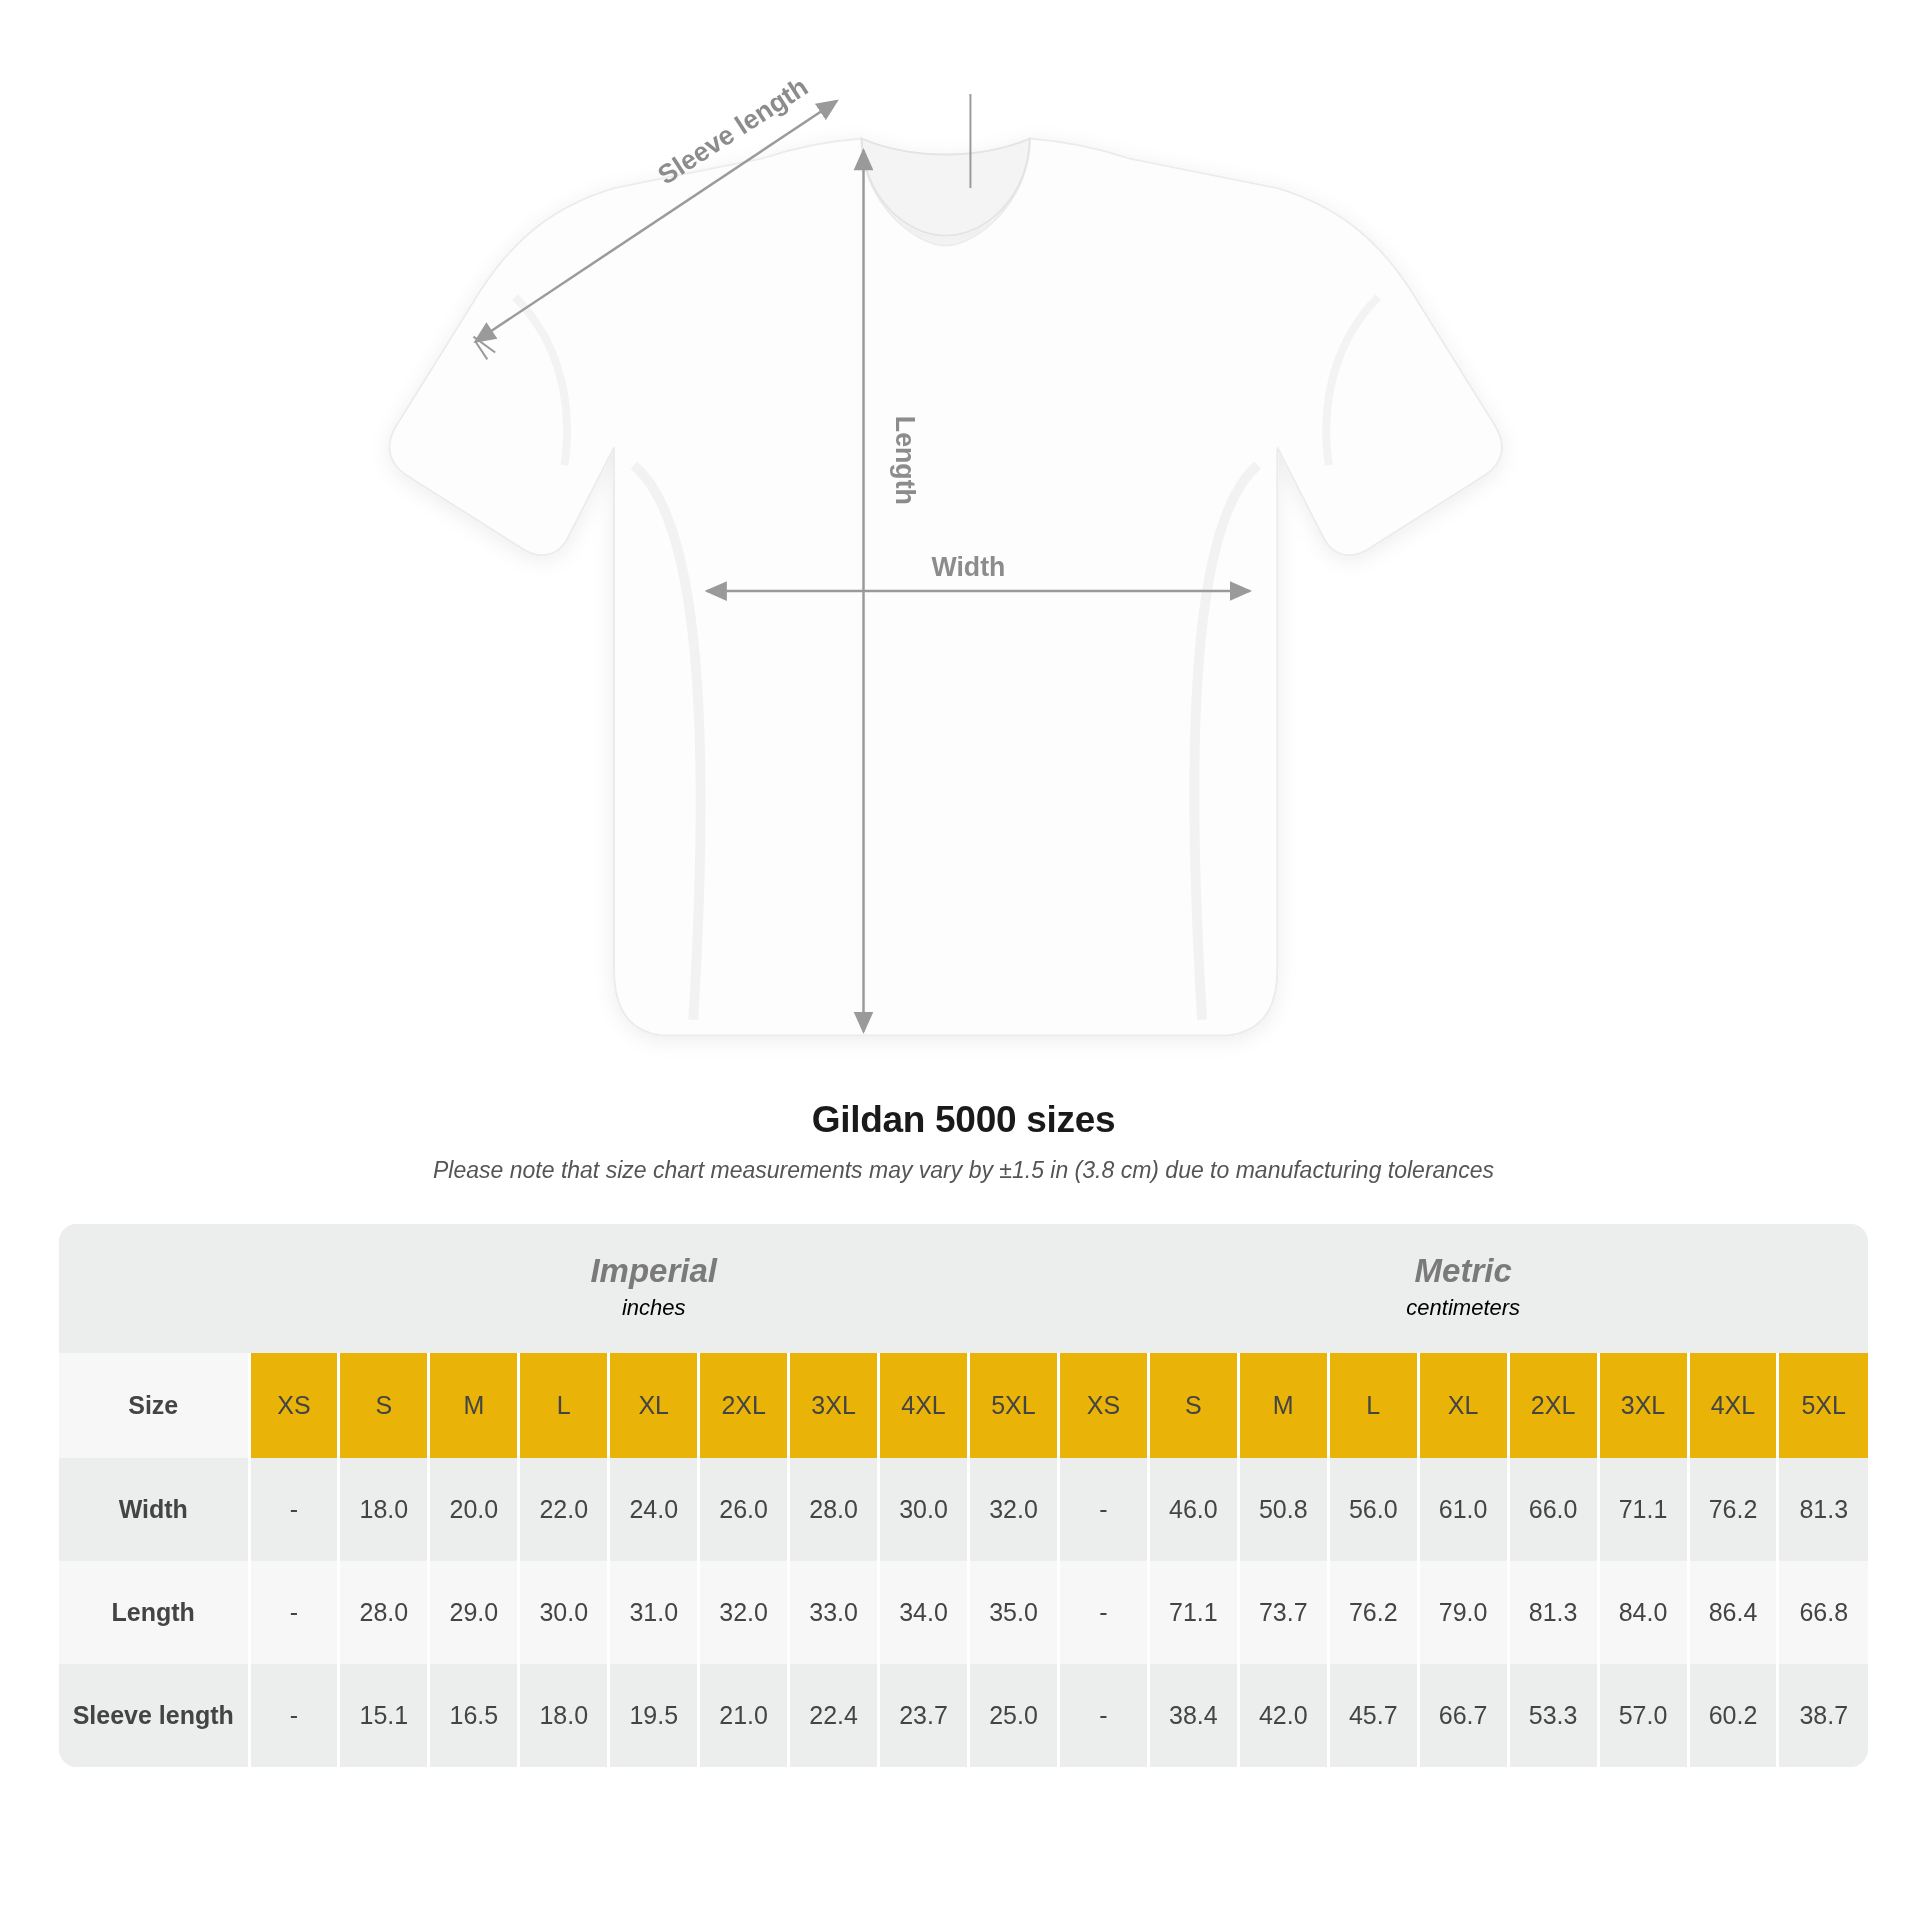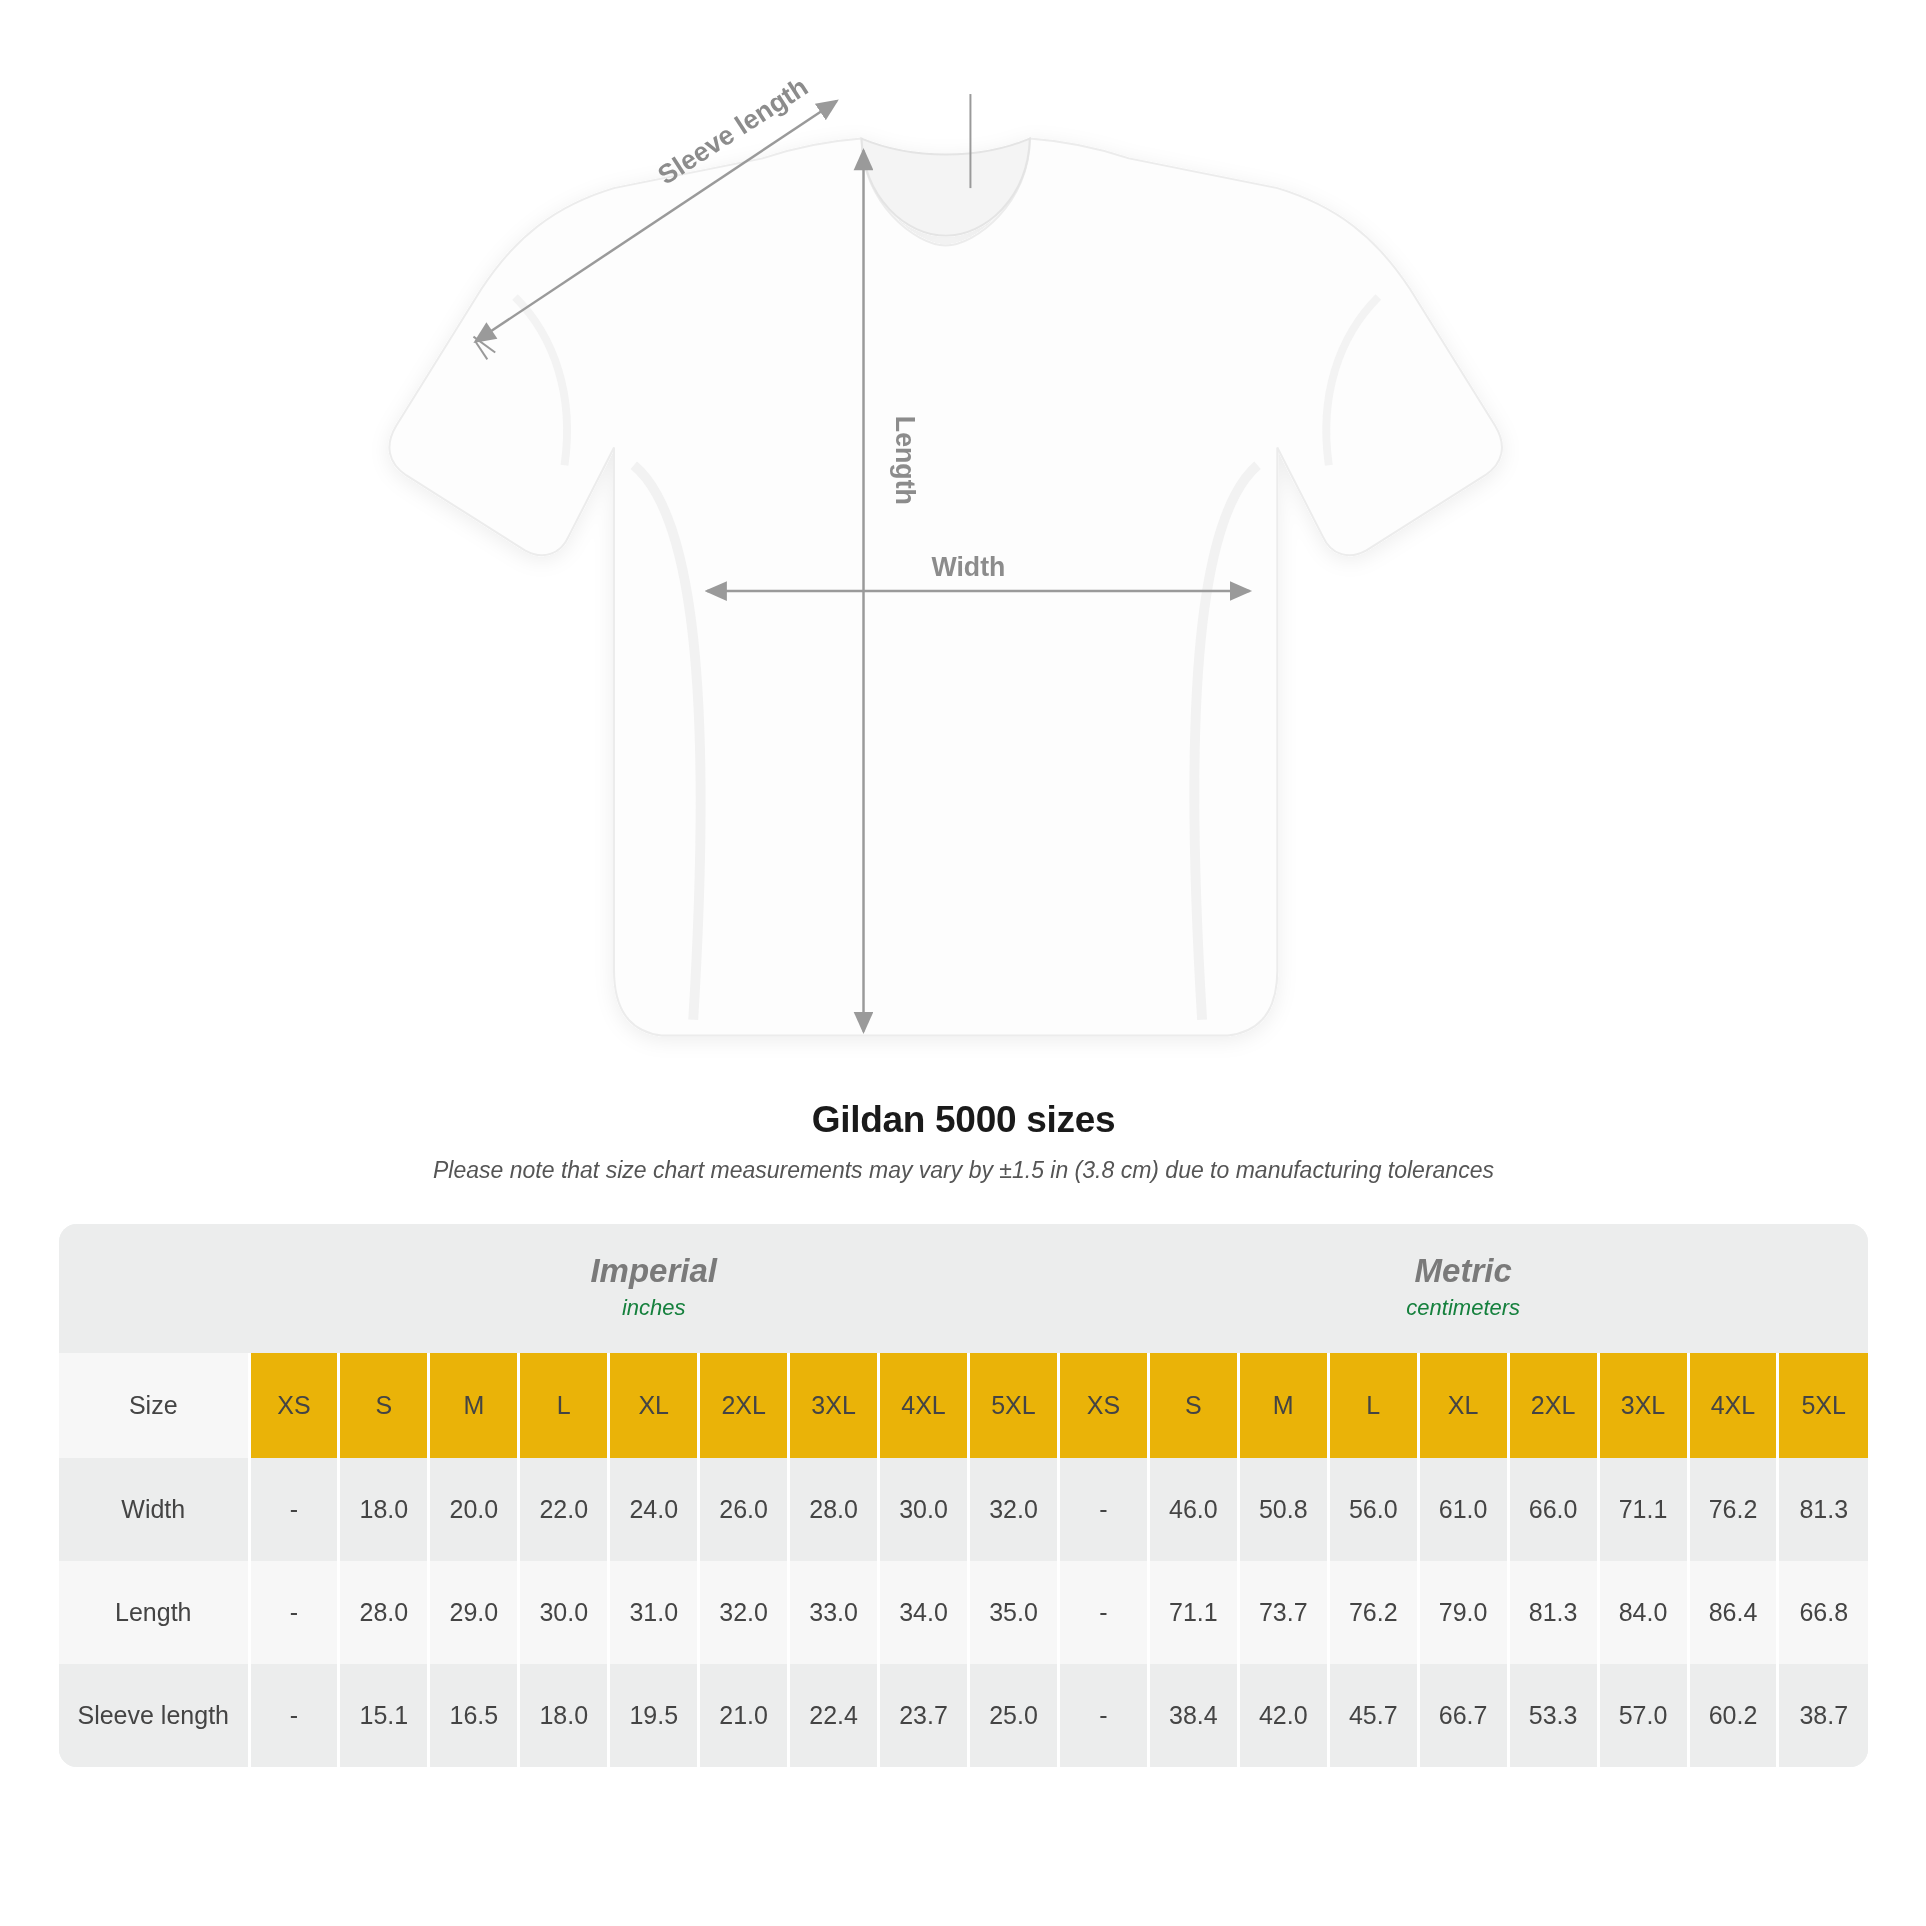--- a/index.html
+++ b/index.html
@@ -77,21 +77,21 @@
   .unit-name {
     font-size: 33px;
     font-weight: bold;
     font-style: italic;
     color: #7a7a7a;
     line-height: 1.15;
   }
   .unit-sub {
     font-size: 22px;
     font-style: italic;
-    color: #15803d;
+    color: #000000;
     line-height: 1.6;
   }
   
   .size-row td {
     height: 103px;
     background: #eab308;
     font-weight: normal;
     color: #4a4a4a;
     font-size: 26px;
   }
@@ -100,21 +100,21 @@
   }
   
   .data-row td {
     height: 101px;
     background: #f7f7f7;
   }
   .data-row.alt td {
     background: #eceded;
   }
   td.rowlabel {
-    font-weight: normal;
+    font-weight: bold;
     color: #4a4a4a;
     font-size: 26px;
   }
   
   .size-row td + td,
   .data-row td + td {
     border-left: 3px solid #ffffff;
   }
   .size-row td, .data-row td {
     border-top: 3px solid #ffffff;

